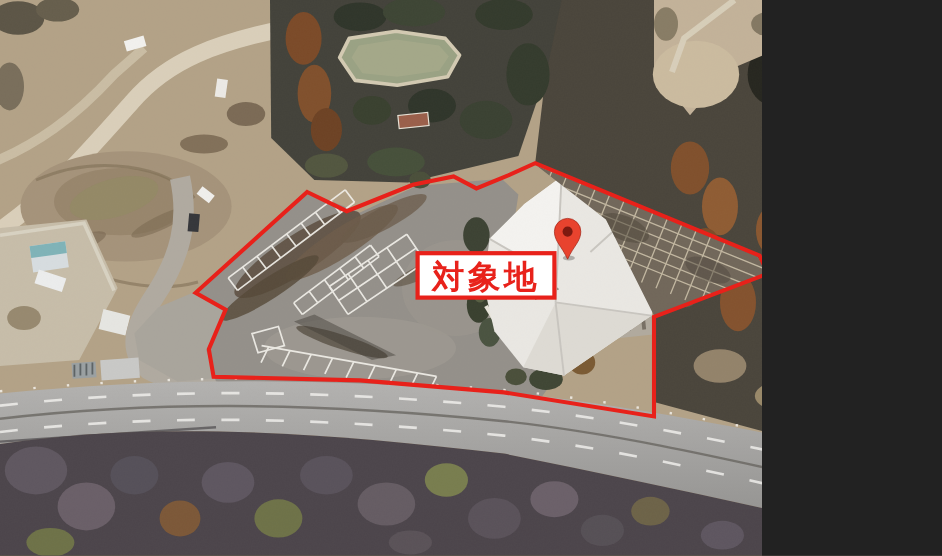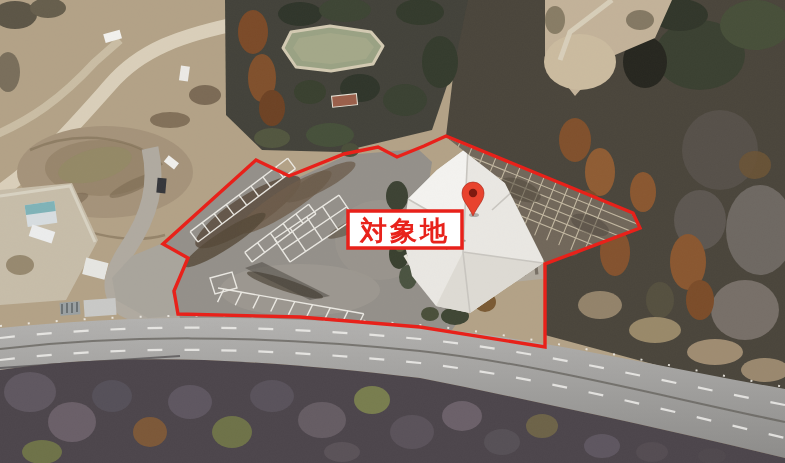--- a/index.html
+++ b/index.html
@@ -1,16 +1,16 @@
 <!DOCTYPE html>
 <html><head>
 <meta charset="utf-8">
 <style>
   html,body{margin:0;padding:0;background:#222;}
-  .stage{position:relative;width:785px;height:463px;overflow:hidden;
+  .stage{position:relative;width:635px;height:463px;overflow:hidden;
          font-family:"DejaVu Sans","Liberation Sans",sans-serif;}
   .stage svg{display:block;}
   .site-label-text{font-weight:bold;letter-spacing:3px;}
 </style>
 </head>
 <body>
 
 <div class="stage">
 <svg width="785" height="463" viewBox="0 0 785 463" xmlns="http://www.w3.org/2000/svg">
   <defs>

